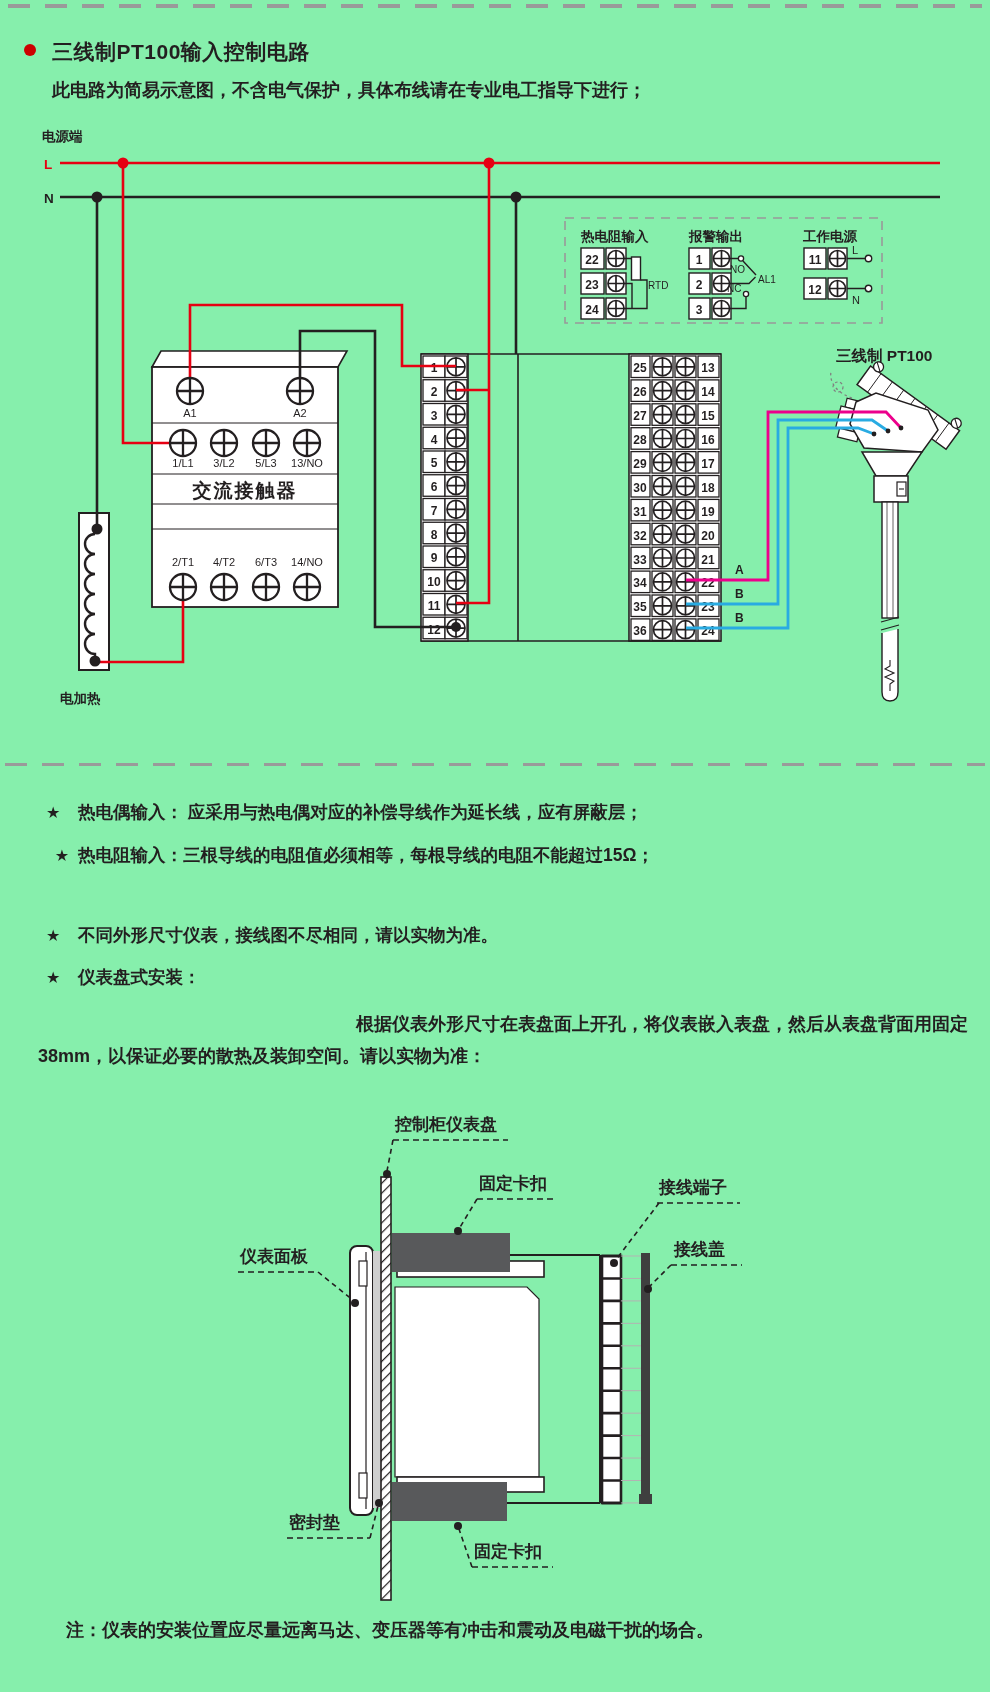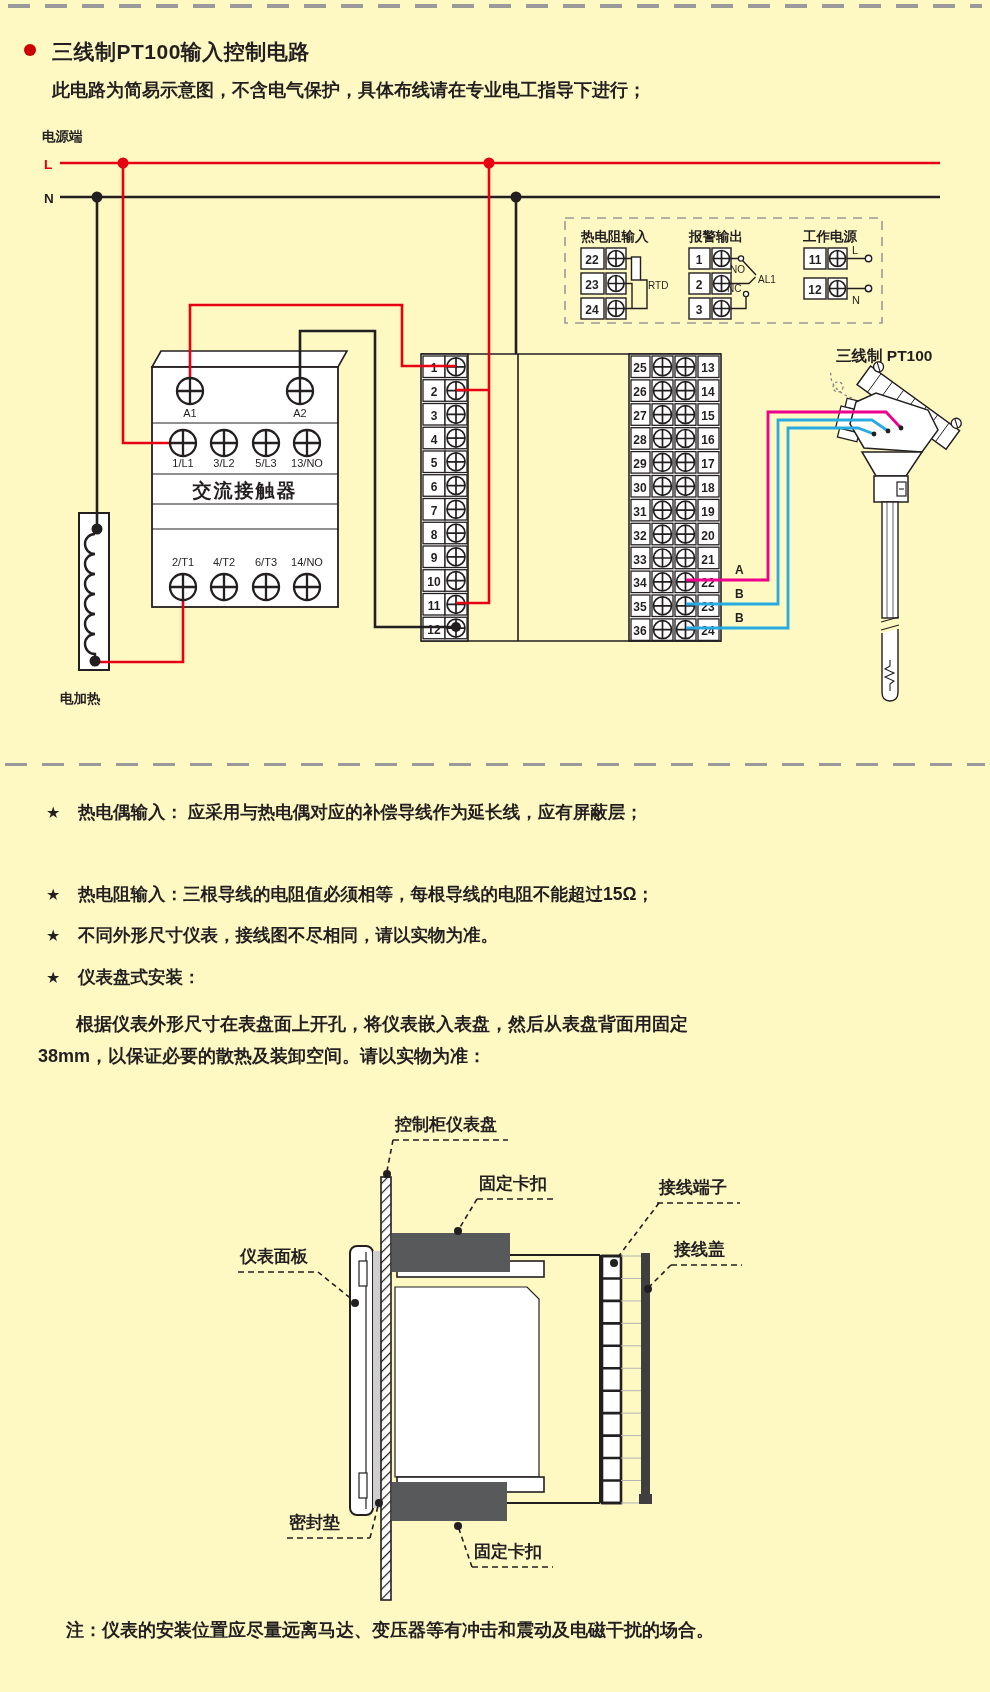--- a/index.html
+++ b/index.html
@@ -1,25 +1,25 @@
 <!DOCTYPE html>
 <html><head>
 <meta charset="utf-8">
 <style>
   html,body{margin:0;padding:0;background:#fff;}
   body{font-family:"Liberation Sans","DejaVu Sans",sans-serif;color:#231f20;}
-  #page{position:relative;width:990px;height:1692px;background:#fef9c3;overflow:hidden;}
+  #page{position:relative;width:990px;height:1692px;background:#86efac;overflow:hidden;}
   .dash-line{position:absolute;height:4px;background:repeating-linear-gradient(90deg,#9a9a9a 0 22px,transparent 22px 37px);}
   .title-bullet{position:absolute;left:24px;top:44px;width:12px;height:12px;border-radius:50%;background:#cc0000;}
   .doc-title{position:absolute;left:52px;top:38px;font-size:21px;font-weight:700;letter-spacing:.5px;}
   .doc-subtitle{position:absolute;left:52px;top:78px;font-size:18px;font-weight:700;}
   .note-row{position:absolute;left:46px;font-size:17.5px;font-weight:700;white-space:nowrap;}
   .note-row .star{display:inline-block;width:32px;font-size:16px;}
   .para{position:absolute;left:38px;width:930px;font-size:18px;font-weight:700;line-height:32px;}
-  .para .indent{text-indent:38px;}
+  .para .indent{text-indent:38px;text-align:right;}
   .bottom-note{position:absolute;left:38px;top:1618px;font-size:18px;font-weight:700;white-space:nowrap;margin-left:28px;}
   svg{position:absolute;left:0;}
   svg text{font-family:"Liberation Sans","DejaVu Sans",sans-serif;fill:#231f20;}
   .lbl13{font-size:13.5px;font-weight:700}
   .lbl12{font-size:12px;font-weight:700}
   .lbl11{font-size:11px;}
   .lbl10{font-size:10px;}
   .big{font-size:19px;font-weight:700;letter-spacing:2px;}
   .inst-lbl{font-size:17px;font-weight:700;}
 </style>
@@ -522,21 +522,21 @@
       <circle cx="516" cy="197" r="5.5" fill="#231f20"></circle>
       <circle cx="97" cy="529" r="5.5" fill="#231f20"></circle>
       <circle cx="95" cy="661" r="5.5" fill="#231f20"></circle>
       <circle cx="456" cy="627" r="5" fill="#231f20"></circle>
     </g>
   </svg>
 
   <div class="dash-line" style="left:5px;right:5px;top:763px;height:3px;"></div>
 
   <div class="note-row" style="top:800px;"><span class="star">★</span><span>热电偶输入： 应采用与热电偶对应的补偿导线作为延长线，应有屏蔽层；</span></div>
-  <div class="note-row" style="top:882px;"><span class="star">★</span><span>热电阻输入：三根导线的电阻值必须相等，每根导线的电阻不能超过15Ω；</span></div>
+  <div class="note-row" style="top:843px;text-align:center;"><span class="star">★</span><span>热电阻输入：三根导线的电阻值必须相等，每根导线的电阻不能超过15Ω；</span></div>
   <div class="note-row" style="top:923px;"><span class="star">★</span><span>不同外形尺寸仪表，接线图不尽相同，请以实物为准。</span></div>
   <div class="note-row" style="top:965px;"><span class="star">★</span><span>仪表盘式安装：</span></div>
 
   <div class="para" style="top:1008px;">
     <div class="indent">根据仪表外形尺寸在表盘面上开孔，将仪表嵌入表盘，然后从表盘背面用固定</div>
     <div>38mm，以保证必要的散热及装卸空间。请以实物为准：</div>
   </div>
 
   <svg id="svg-install" style="top:1100px;" width="990" height="512" viewBox="0 1100 990 512">
 

